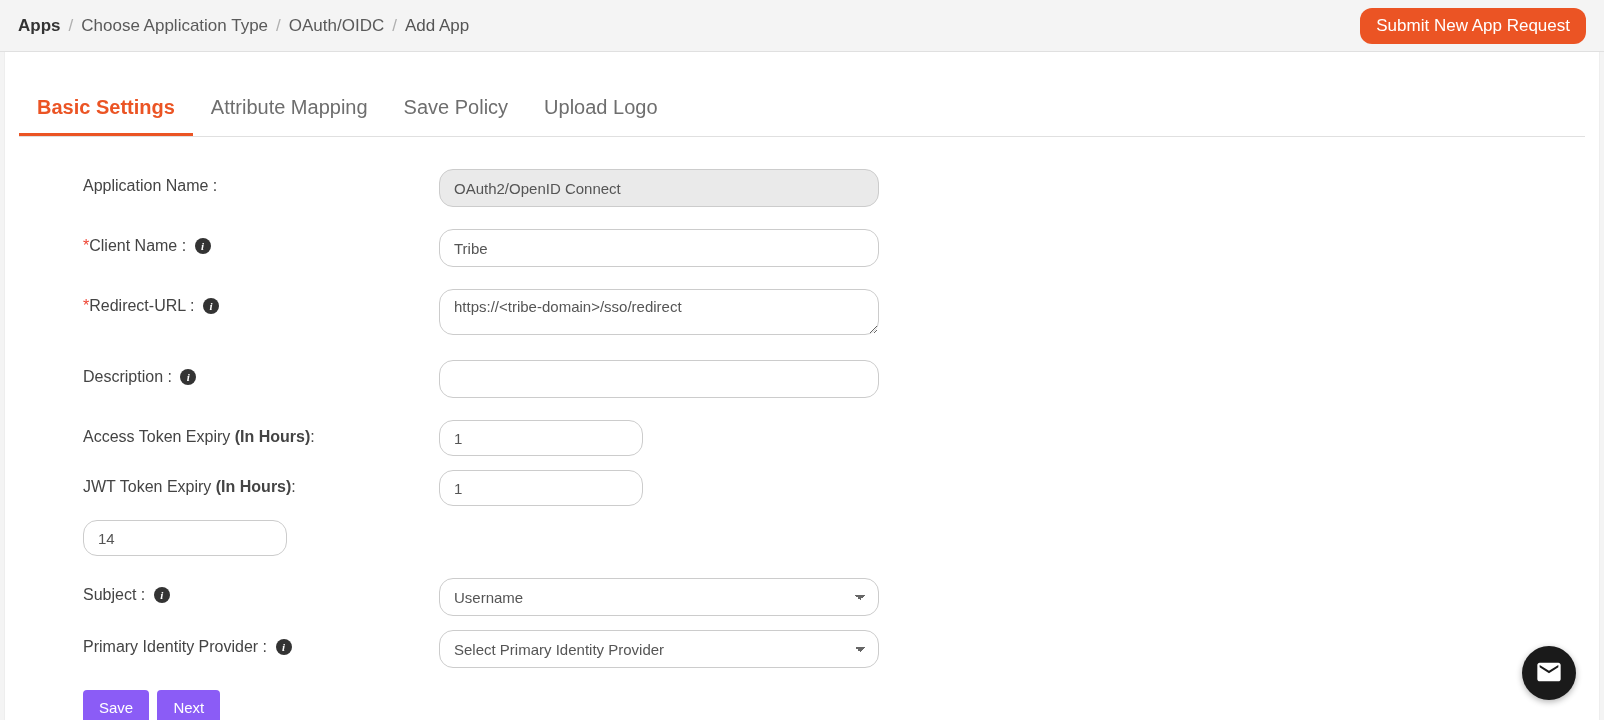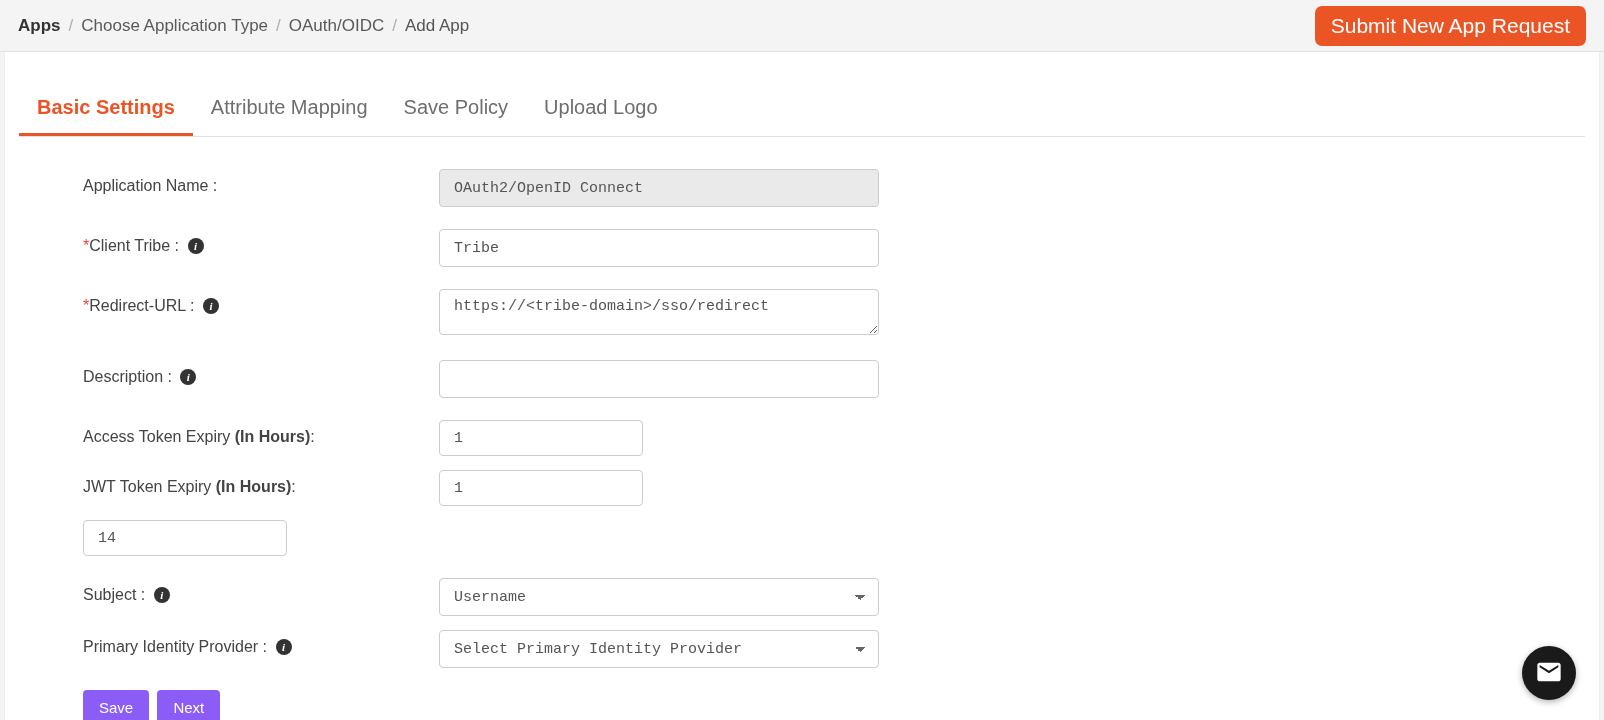--- a/index.html
+++ b/index.html
@@ -19,23 +19,23 @@
   .breadcrumb { display: flex; font-size: 17px; }
   .breadcrumb .crumb { color: #8a8a8a; }
   .breadcrumb .crumb.link { color: #5a5a5a; cursor: pointer; }
   .breadcrumb .crumb.strong { color: #333; font-weight: 600; }
   .breadcrumb .crumb.current { color: #555; }
   .breadcrumb .sep { color: #b0b0b0; margin: 0 8px; }
   .submit-btn {
     background: #eb5424;
     color: #fff;
     border: none;
-    border-radius: 7px;
+    border-radius: 12px;
     padding: 8px 16px;
-    font-size: 21px;
+    font-size: 17px;
     cursor: pointer;
   }
 
   
   .card {
     margin: 0 4px;
     background: #fff;
     min-height: 660px;
     padding: 0 14px 20px 14px;
     border: 1px solid #eee;
@@ -84,26 +84,26 @@
     color: #fff;
     font-size: 11px;
     font-weight: 700;
     font-style: italic;
     font-family: Georgia, serif;
     margin-left: 4px;
     vertical-align: 1px;
   }
   .input-col { }
   .text-input, .num-input, .textarea, .select {
-    font-family: Liberation Mono, monospace;
+    font-family: Liberation Sans, sans-serif;
     font-size: 15px;
     color: #555;
     padding: 8px 14px;
     border: 1px solid #ccc;
-    border-radius: 4px;
+    border-radius: 14px;
     background: #fff;
   }
   .text-input { width: 440px; height: 38px; }
   .text-input.readonly { background: #eaeaea; color: #555; }
   .textarea { width: 440px; height: 46px; resize: both; }
   .num-input { width: 204px; height: 36px; }
   .select {
     width: 440px; height: 38px;
     appearance: none;
     -webkit-appearance: none;
@@ -175,21 +175,21 @@
         <div class="label-col">
           <span>Application Name :</span>
         </div>
         <div class="input-col">
           <input class="text-input readonly" readonly="" value="OAuth2/OpenID Connect" style="">
         </div>
       </div>
 
       <div class="row">
         <div class="label-col">
-          <span class="req">*</span><span>Client Tribe :</span>
+          <span class="req">*</span><span>Client Name :</span>
           <span class="info-icon">i</span>
         </div>
         <div class="input-col">
           <input class="text-input" value="Tribe" style="">
         </div>
       </div>
 
       <div class="row">
         <div class="label-col">
           <span class="req">*</span><span>Redirect-URL :</span>

